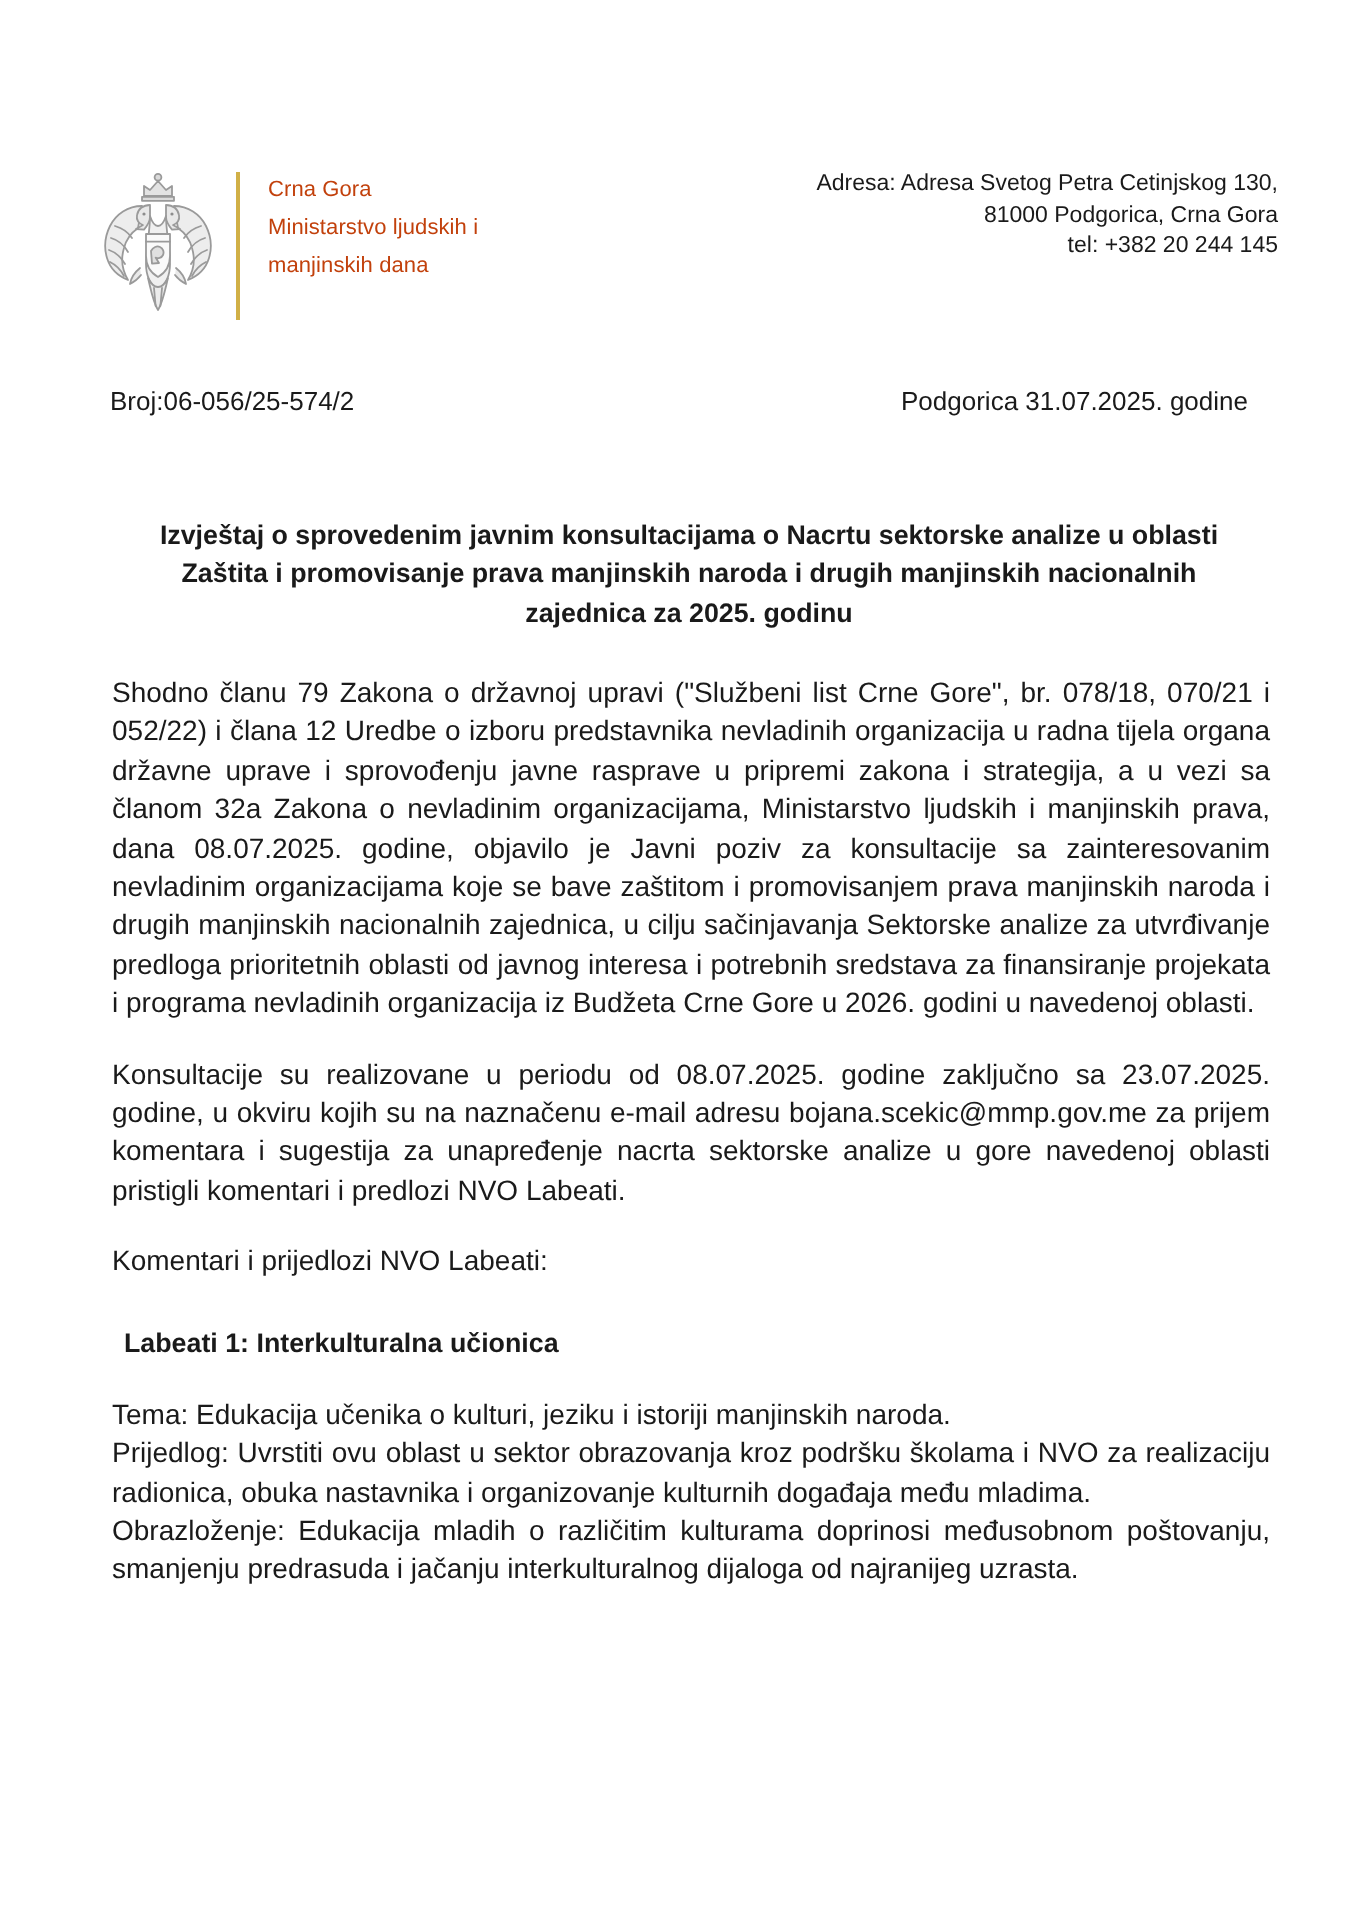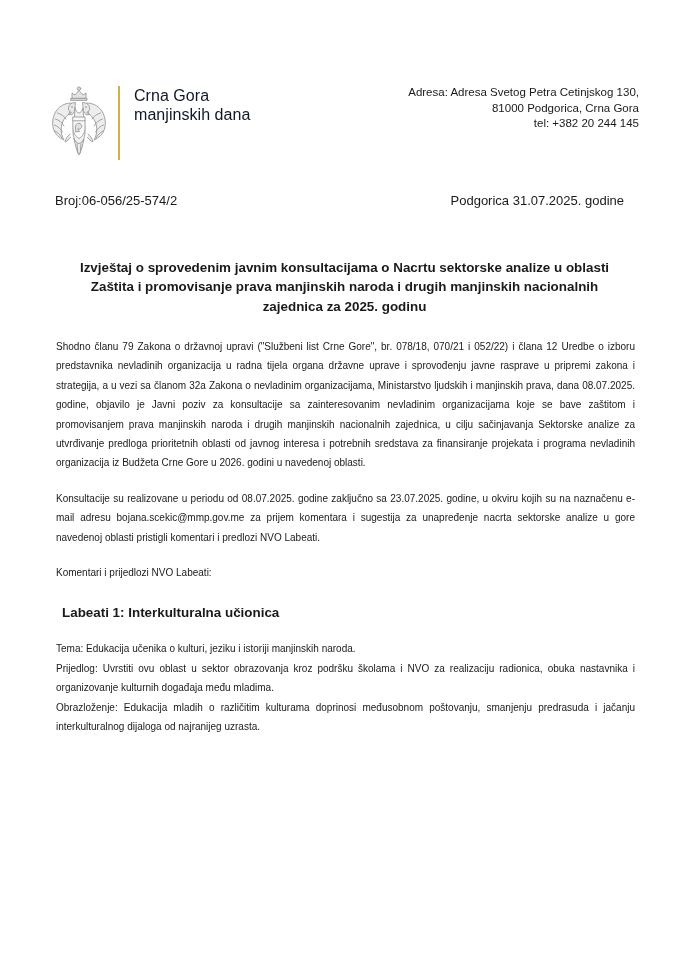--- a/index.html
+++ b/index.html
@@ -52,23 +52,23 @@
 
   .brand-divider {
     width: 2px;
     background: #c9a227;
     margin: 2px 14px 2px 8px;
     flex: 0 0 2px;
     opacity: 0.85;
   }
 
   .brand-text {
-    font-size: 16px;
+    font-size: 11px;
     line-height: 19px;
-    color: #0f172a;
+    color: #c2410c;
     padding-top: 2px;
     letter-spacing: 0.05px;
   }
   .brand-text .line { display: block; white-space: nowrap; }
 
   .address {
     text-align: right;
     font-size: 11.5px;
     line-height: 15.5px;
     color: #1a1a1a;
@@ -105,21 +105,21 @@
   
   .body-block {
     position: absolute;
     top: 337px;
     left: 56px;
     right: 44px;
   }
 
   p.para {
     margin: 0 0 16px 0;
-    font-size: 10px;
+    font-size: 14px;
     line-height: 19.4px;
     text-align: justify;
     text-justify: inter-word;
   }
   p.para:last-child { margin-bottom: 14px; }
 
   p.plain {
     text-align: left;
   }
 
@@ -186,20 +186,21 @@
             <path d="M22 50 C19.5 52 17.5 55 17 58 C19 57 21 55.5 22.5 53.5" fill="#e9e9e9"></path>
             <path d="M40 50 C42.5 52 44.5 55 45 58 C43 57 41 55.5 39.5 53.5" fill="#e9e9e9"></path>
           </g>
         </svg>
       </span>
 
       <span class="brand-divider"></span>
 
       <div class="brand-text">
         <span class="line">Crna Gora</span>
+        <span class="line">Ministarstvo ljudskih i</span>
         <span class="line">manjinskih dana</span>
       </div>
     </div>
 
     <div class="address">
       <span class="line">Adresa: Adresa Svetog Petra Cetinjskog 130,</span>
       <span class="line">81000 Podgorica, Crna Gora</span>
       <span class="line">tel: +382 20 244 145</span>
     </div>
   </div>

